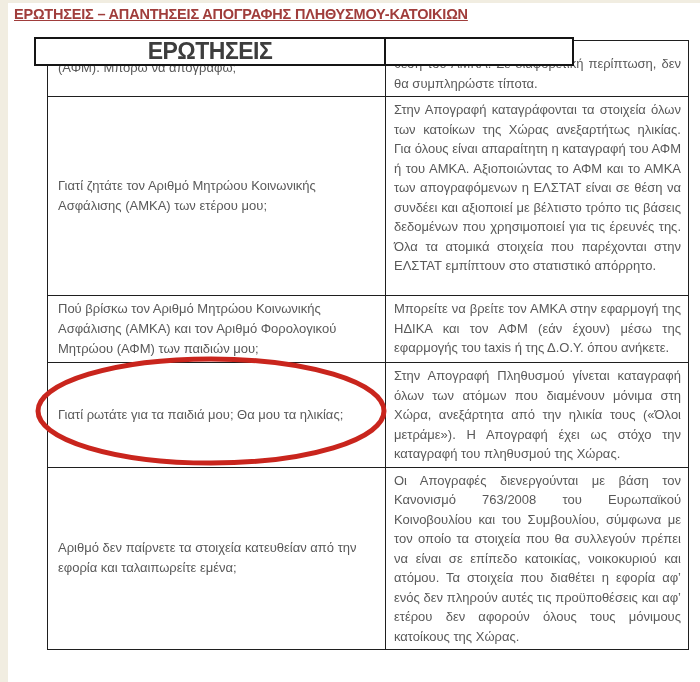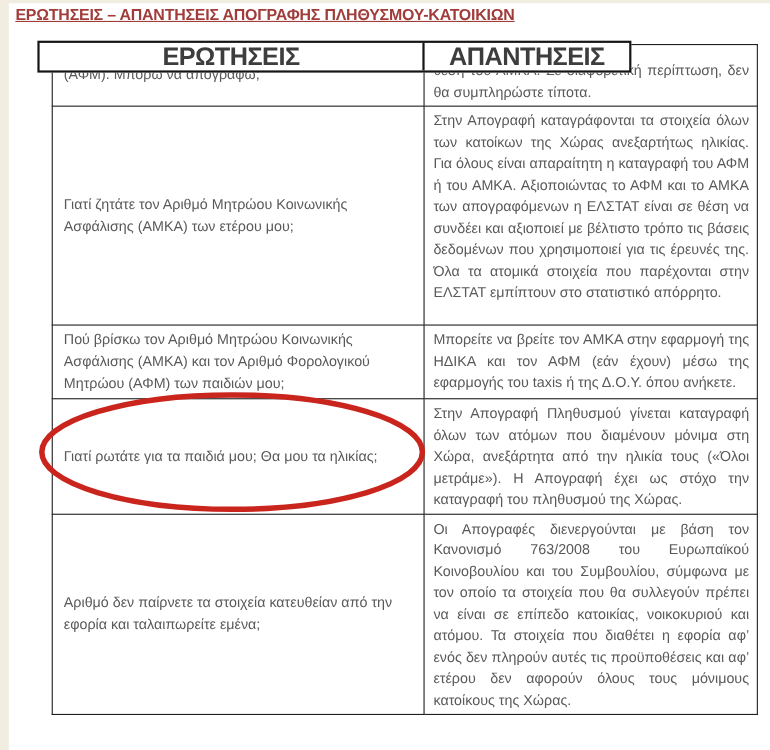--- a/index.html
+++ b/index.html
@@ -109,15 +109,14 @@
           </td>
           <td class="a">
             <div>Οι Απογραφές διενεργούνται με βάση τον Κανονισμό 763/2008 του Ευρωπαϊκού Κοινοβουλίου και του Συμβουλίου, σύμφωνα με τον οποίο τα στοιχεία που θα συλλεγούν πρέπει να είναι σε επίπεδο κατοικίας, νοικοκυριού και ατόμου. Τα στοιχεία που διαθέτει η εφορία αφ’ ενός δεν πληρούν αυτές τις προϋποθέσεις και αφ’ ετέρου δεν αφορούν όλους τους μόνιμους κατοίκους της Χώρας.</div>
           </td>
         </tr>
       </tbody>
   </table>
 
   <div class="header-box">
     <div class="hcell qh">ΕΡΩΤΗΣΕΙΣ</div>
-    <div class="hcell ah">ΑΠΑΝΤΗΣΕΙΣ</div>
   </div>
 </div>
 
 </body></html>

